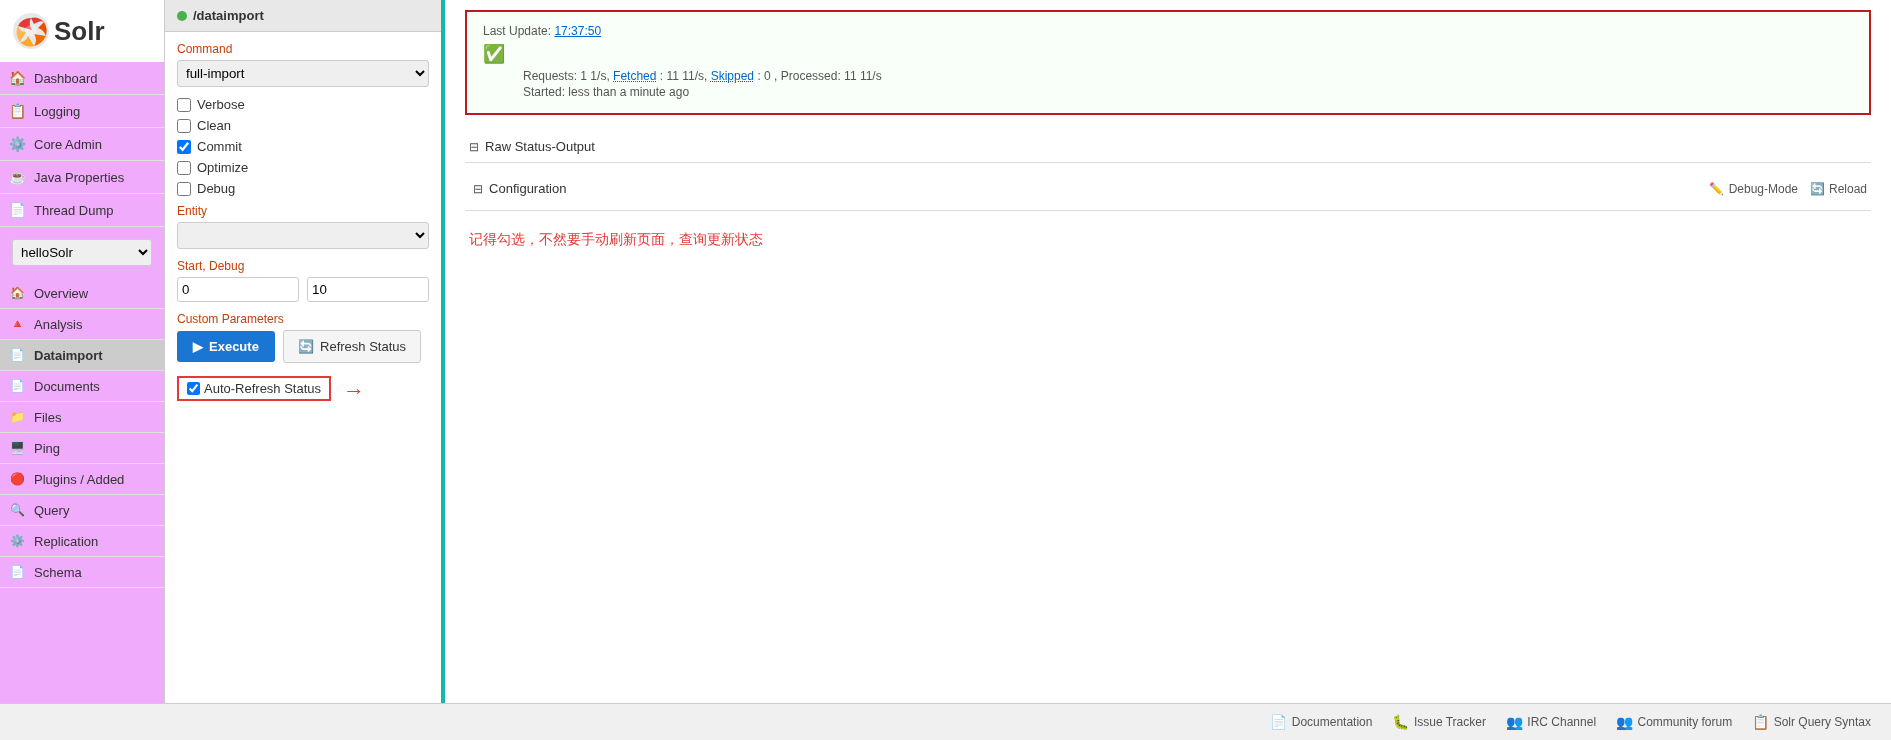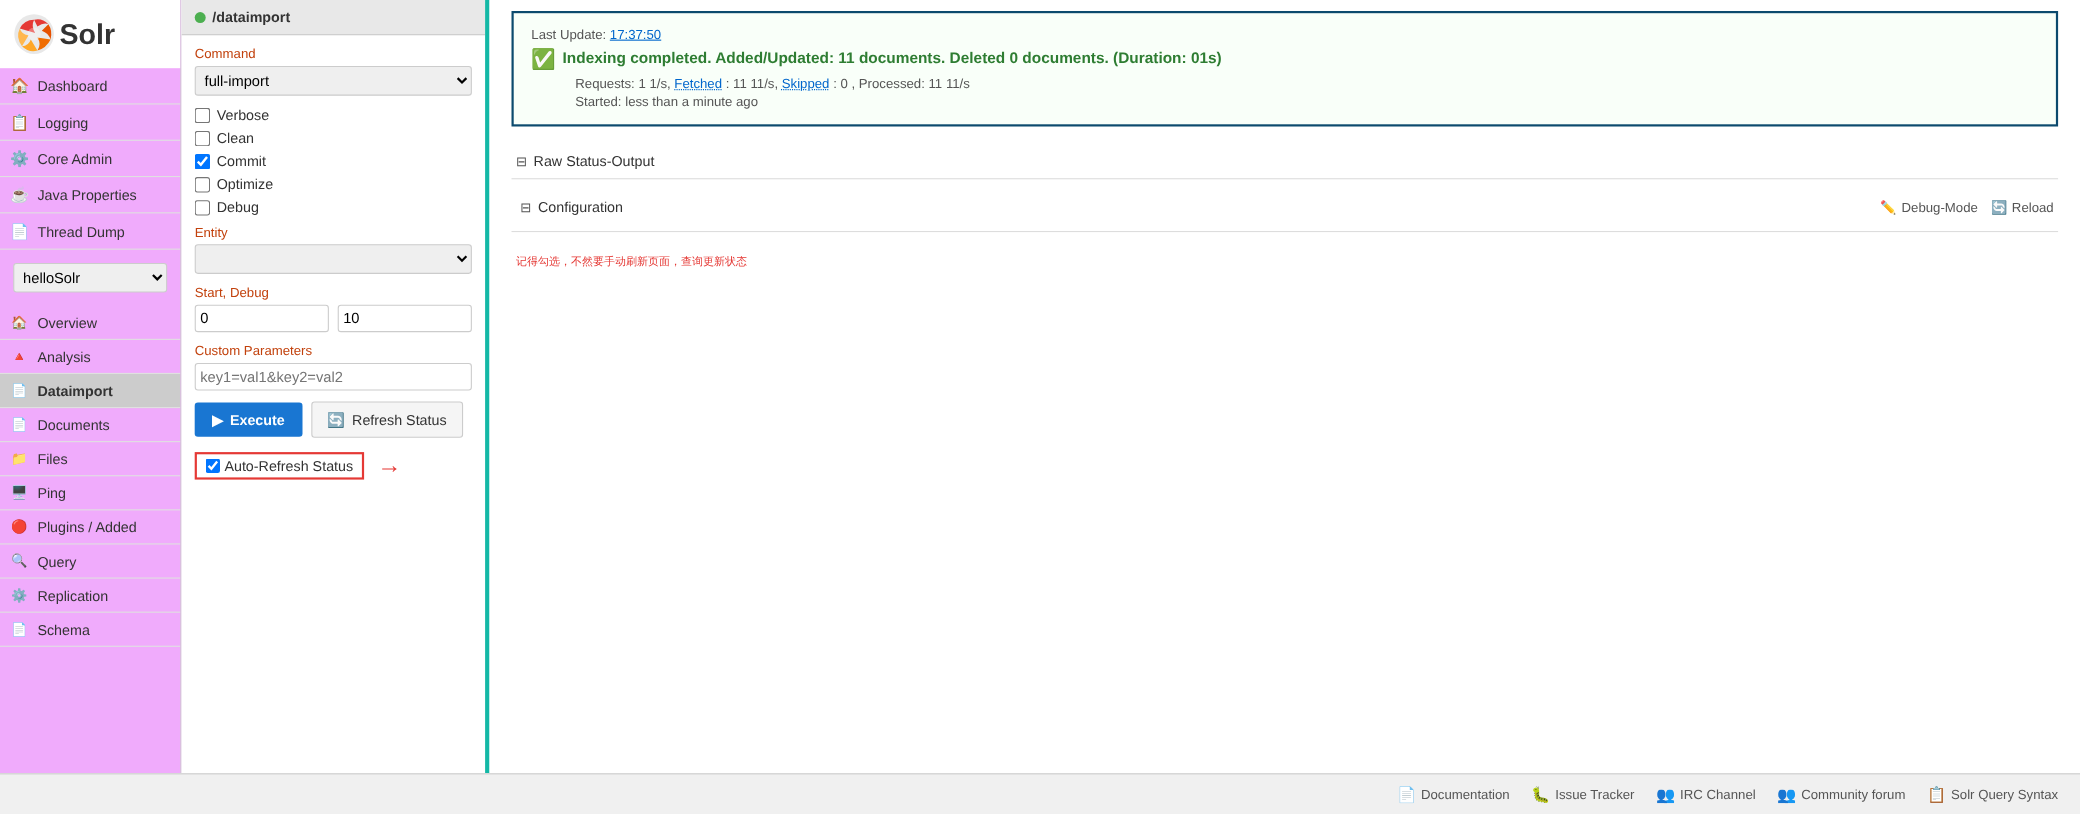--- a/index.html
+++ b/index.html
@@ -39,38 +39,38 @@
 
     .custom-params input { width: 100%; padding: 4px; border: 1px solid #ccc; border-radius: 3px; margin-bottom: 10px; }
 
     .action-row { display: flex; gap: 8px; align-items: center; margin-bottom: 12px; }
     .btn-execute { background: #1976d2; color: #fff; border: none; padding: 8px 16px; border-radius: 3px; cursor: pointer; display: flex; align-items: center; gap: 6px; font-size: 13px; font-weight: bold; }
     .btn-refresh { background: #f5f5f5; color: #333; border: 1px solid #ccc; padding: 8px 14px; border-radius: 3px; cursor: pointer; display: flex; align-items: center; gap: 6px; font-size: 13px; }
 
     
     .content-area { flex: 1; padding: 10px 20px; overflow-y: auto; background: #fff; }
 
-    .status-box { border: 2px solid #0c4a6e; background: #f9fff9; padding: 12px 16px; margin-bottom: 16px; }
+    .status-box { border: 2px solid #b91c1c; background: #f9fff9; padding: 12px 16px; margin-bottom: 16px; }
     .last-update { color: #555; font-size: 12px; margin-bottom: 6px; }
     .last-update a { color: #0066cc; }
     .status-success { display: flex; align-items: flex-start; gap: 6px; margin-bottom: 4px; }
     .success-icon { color: #4caf50; font-size: 18px; margin-top: -1px; }
     .status-success-text { color: #2e7d32; font-weight: bold; font-size: 14px; }
     .status-detail { color: #555; font-size: 12px; margin-left: 40px; margin-bottom: 2px; }
     .status-detail a { color: #0066cc; text-decoration: underline dotted; }
 
     .collapsible-section { border-bottom: 1px solid #ddd; margin-bottom: 4px; }
     .collapsible-header { display: flex; align-items: center; gap: 6px; padding: 8px 4px; cursor: pointer; color: #333; font-size: 13px; }
     .collapse-icon { color: #555; font-size: 12px; }
 
     .config-row { display: flex; align-items: center; justify-content: space-between; padding: 6px 4px; }
     .config-actions { display: flex; gap: 12px; align-items: center; }
     .config-action-btn { display: flex; align-items: center; gap: 4px; color: #555; cursor: pointer; font-size: 12px; text-decoration: none; }
 
-    .chinese-text { color: #e53935; font-size: 10px; padding: 16px 4px; }
+    .chinese-text { color: #e53935; font-size: 14px; padding: 16px 4px; }
 
     
     .footer { background: #f0f0f0; border-top: 1px solid #ccc; padding: 10px 20px; display: flex; align-items: center; justify-content: flex-end; gap: 20px; font-size: 12px; }
     .footer-link { display: flex; align-items: center; gap: 4px; color: #555; cursor: pointer; text-decoration: none; }
     .footer-icon { font-size: 14px; }
 
     
     .solr-logo { display: flex; align-items: center; gap: 2px; padding: 10px; background: white; }
     .solr-word { font-size: 26px; font-weight: bold; color: #333; }
 
@@ -212,23 +212,20 @@
 
         
         <label class="form-label">Start, Debug</label>
         <div class="row-inputs">
           <input type="text" value="0" style="">
           <input type="text" value="10" style="">
         </div>
 
         
         <label class="form-label">Custom Parameters</label>
-        <div class="custom-params">
-          <input type="text" placeholder="key1=val1&amp;key2=val2" style="">
-        </div>
 
         
         <div class="action-row">
           <button class="btn-execute">
             <span>▶</span>
             <span>Execute</span>
           </button>
           <button class="btn-refresh">
             <span>🔄</span>
             <span>Refresh Status</span>
@@ -248,21 +245,20 @@
 
     <div class="content-area">
 
       <div class="status-box">
         <div class="last-update">
           <span>Last Update:</span>
           <a style="color:#0066cc; text-decoration:underline;">17:37:50</a>
         </div>
         <div class="status-success">
           <span class="success-icon">✅</span>
-          <span class="status-success-text">Indexing completed. Added/Updated: 11 documents. Deleted 0 documents. (Duration: 01s)</span>
         </div>
         <div class="status-detail">
           <span>Requests: 1 1/s, </span>
           <a style="color:#0066cc; text-decoration:underline dotted;">Fetched</a>
           <span>: 11 11/s, </span>
           <a style="color:#0066cc; text-decoration:underline dotted;">Skipped</a>
           <span>: 0 , Processed: 11 11/s</span>
         </div>
         <div class="status-detail">
           <span>Started: less than a minute ago</span>

